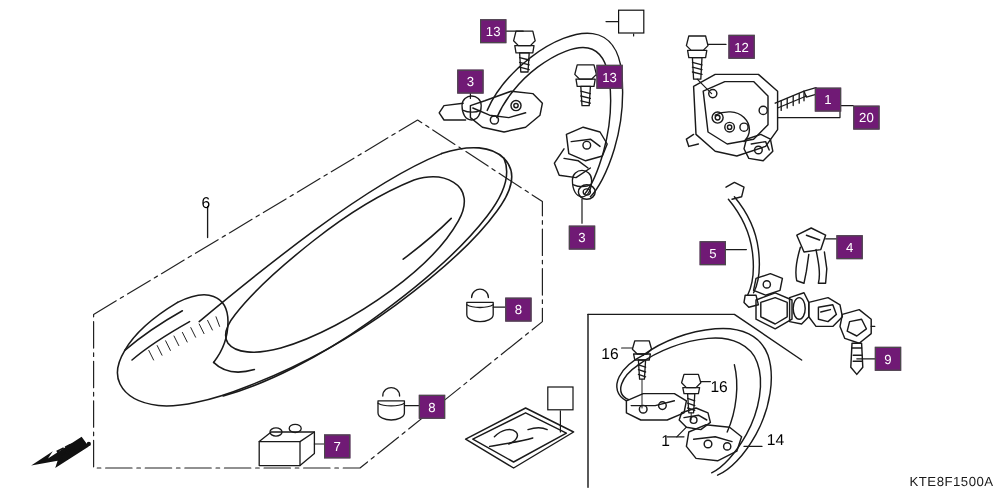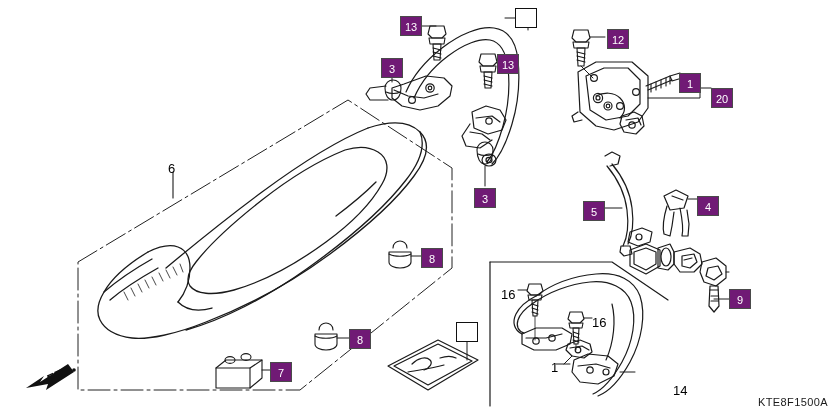--- a/index.html
+++ b/index.html
@@ -418,21 +418,21 @@
       <div class="chip" style="left: 349px; top: 329px;">8</div>
       <div class="chip" style="left: 270px; top: 362px;">7</div>
       <div class="chip" style="left: 729px; top: 289px;">9</div>
     </div>
 
   <div id="plainlabels">
       <div class="plainlabel" style="left: 168px; top: 162px;">6</div>
       <div class="plainlabel" style="left: 501px; top: 288px;">16</div>
       <div class="plainlabel" style="left: 592px; top: 316px;">16</div>
       <div class="plainlabel" style="left: 551px; top: 361px;">1</div>
-      <div class="plainlabel" style="left: 639px; top: 384px; margin-left: 34px;">14</div>
+      <div class="plainlabel" style="left: 639px; top: 360px;">14</div>
     </div>
 
   <div id="whiteboxes">
       <div class="whitebox" style="left: 515px; top: 8px;"></div>
       <div class="whitebox" style="left: 456px; top: 322px;"></div>
     </div>
 
   <div id="partcode">KTE8F1500A</div>
 
 </div>

